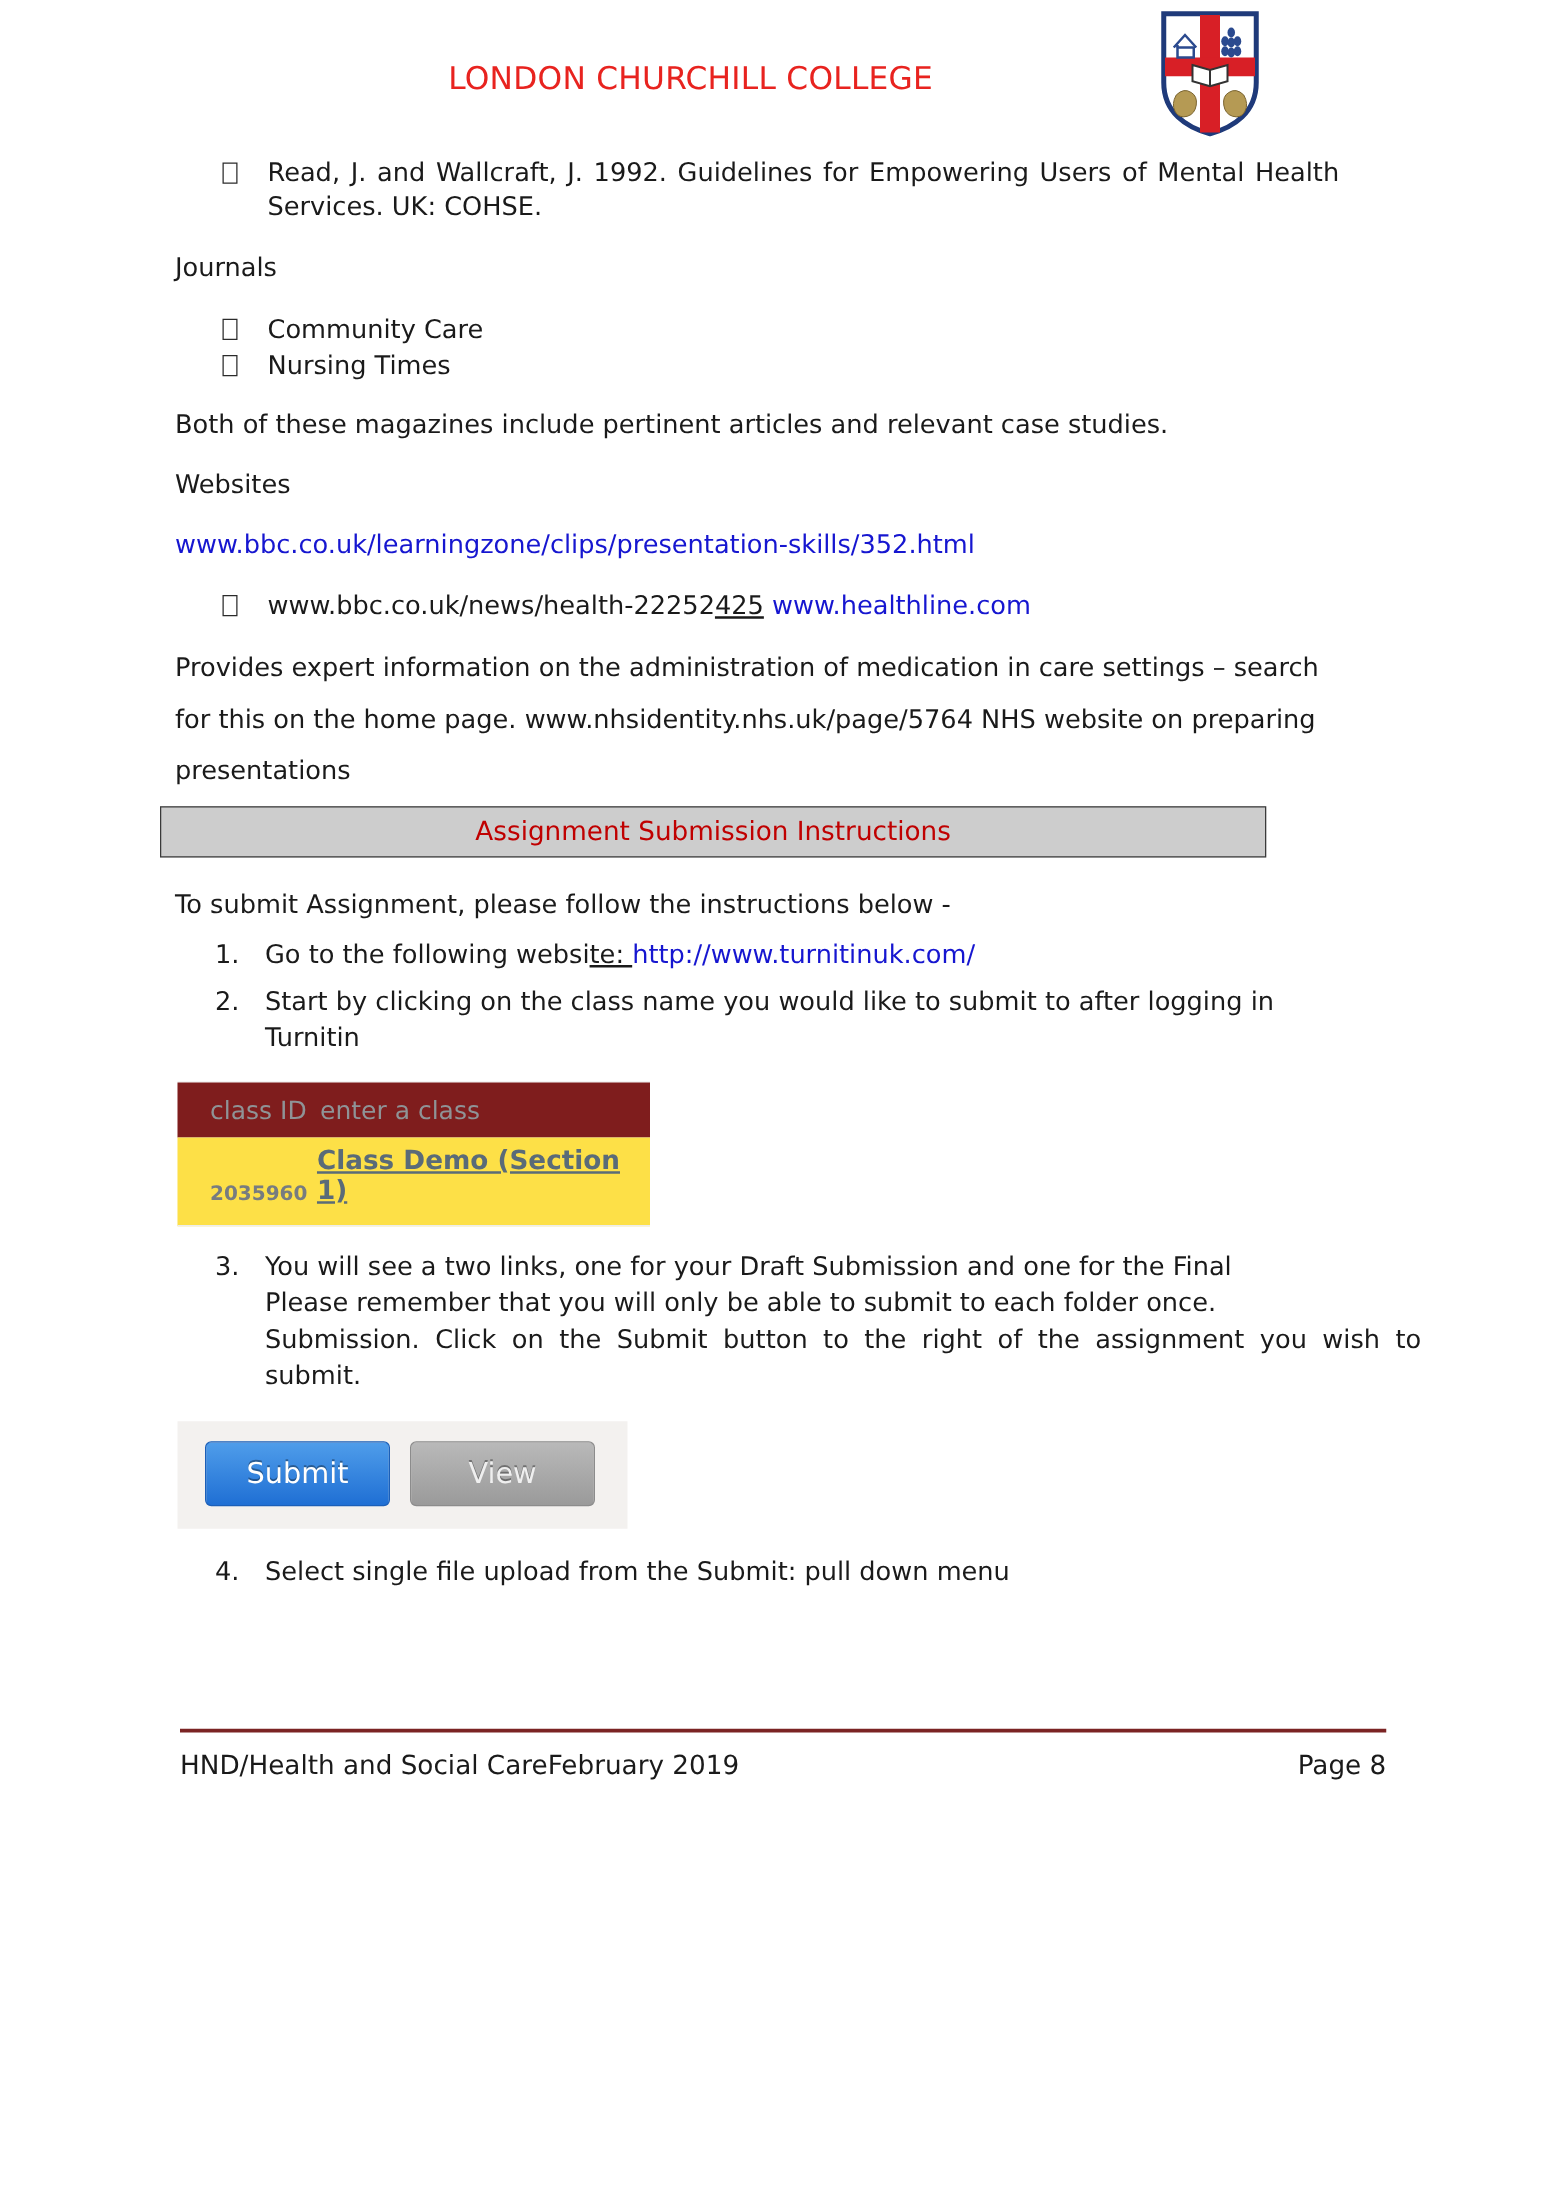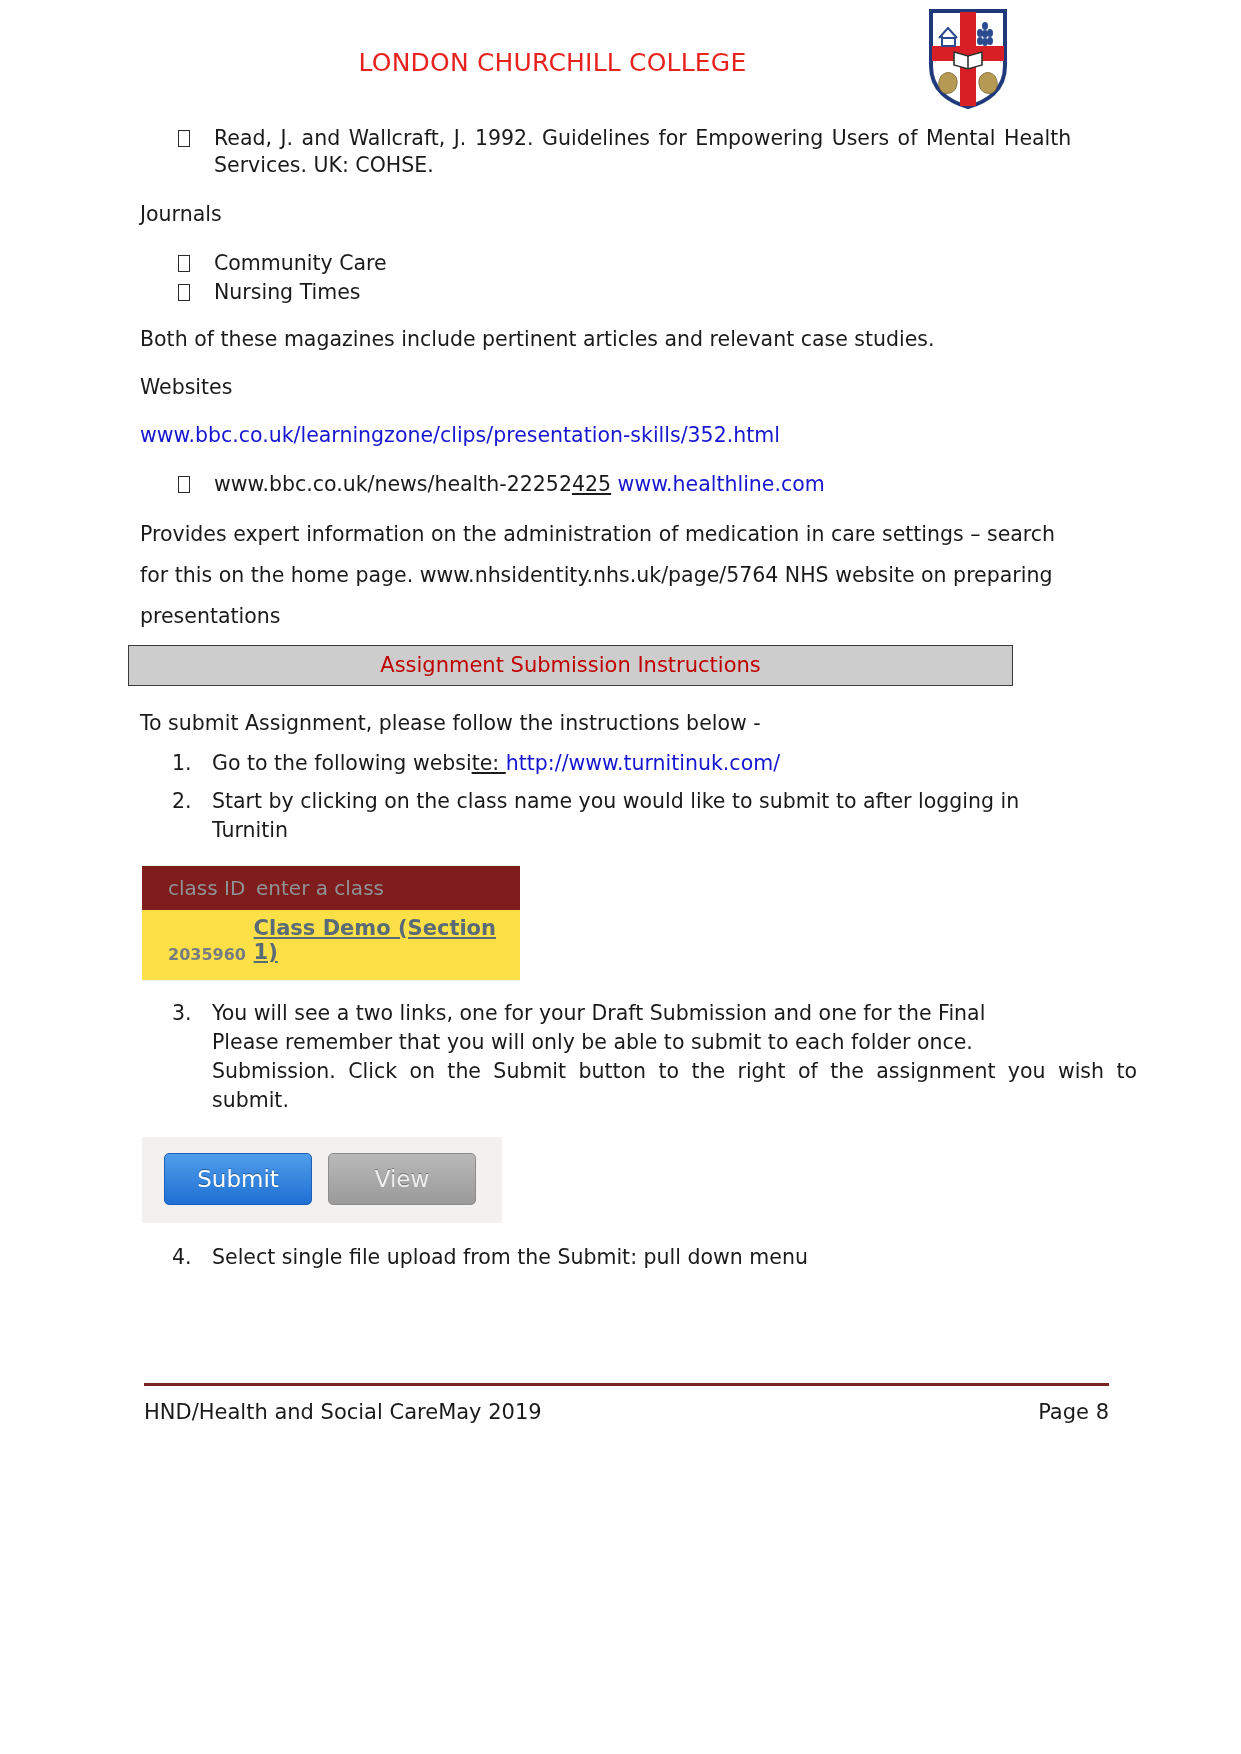--- a/index.html
+++ b/index.html
@@ -418,18 +418,18 @@
         <span class="numtext">Select single file upload from the Submit: pull down menu</span>
       </div>
     </div>
 
   </div>
 
   <div class="footer">
     <div class="footer-rule"></div>
     <div class="footer-row">
       <span class="f-left">HND/Health and Social Care</span>
-      <span class="f-mid">May 2019</span>
+      <span class="f-mid">February 2019</span>
       <span class="f-right">Page 8</span>
     </div>
   </div>
 
 </div>
 
 </body></html>

